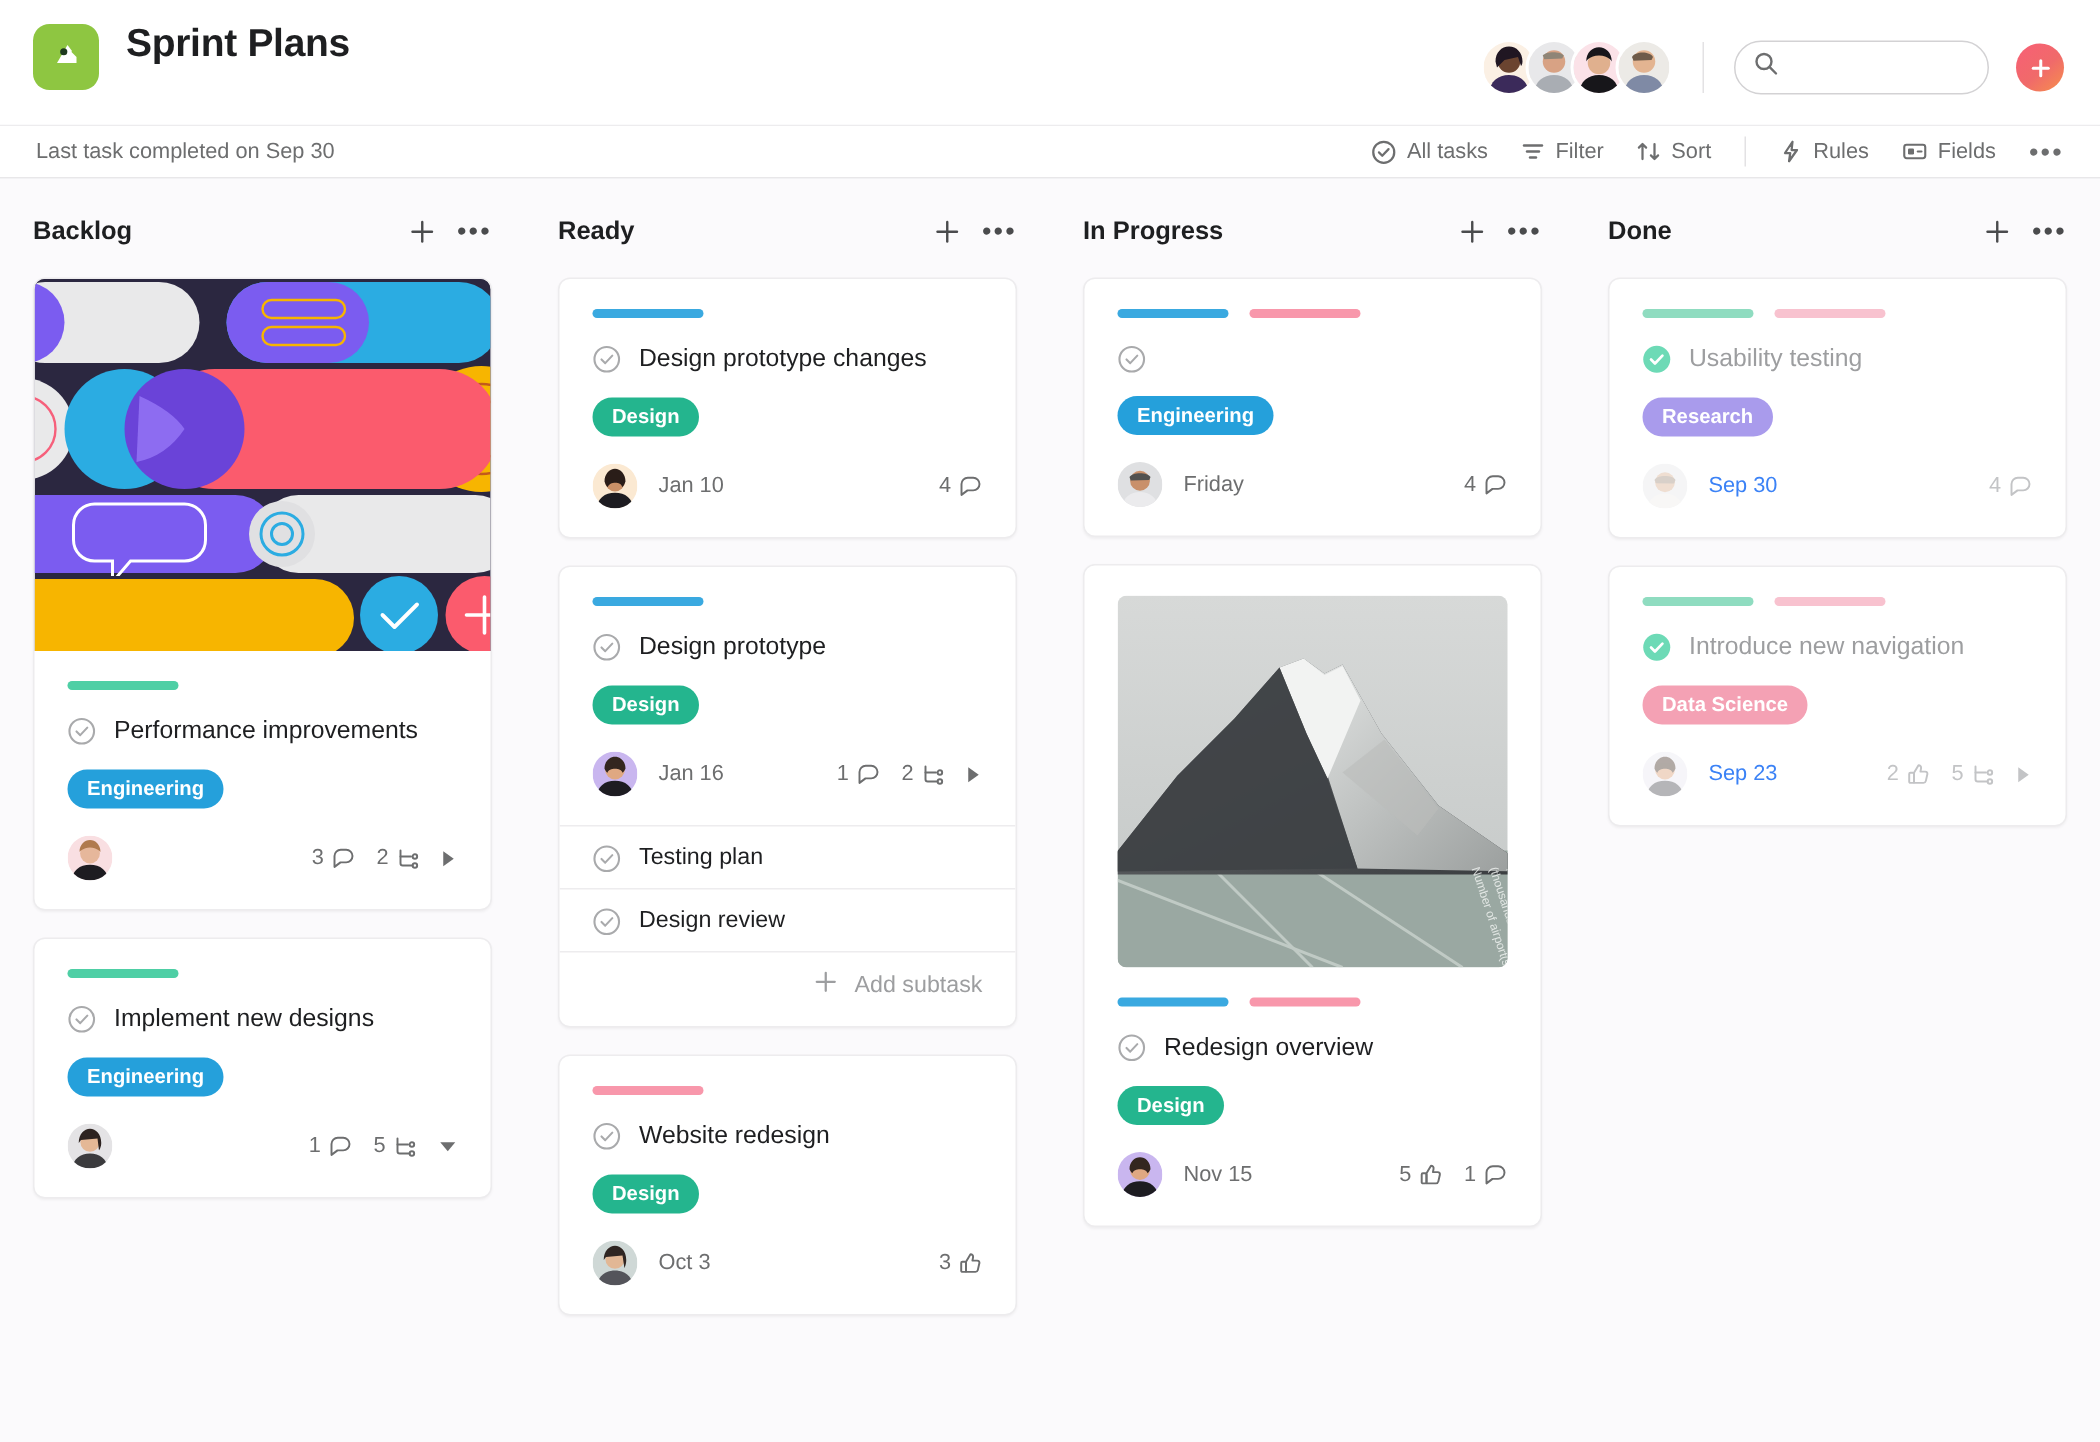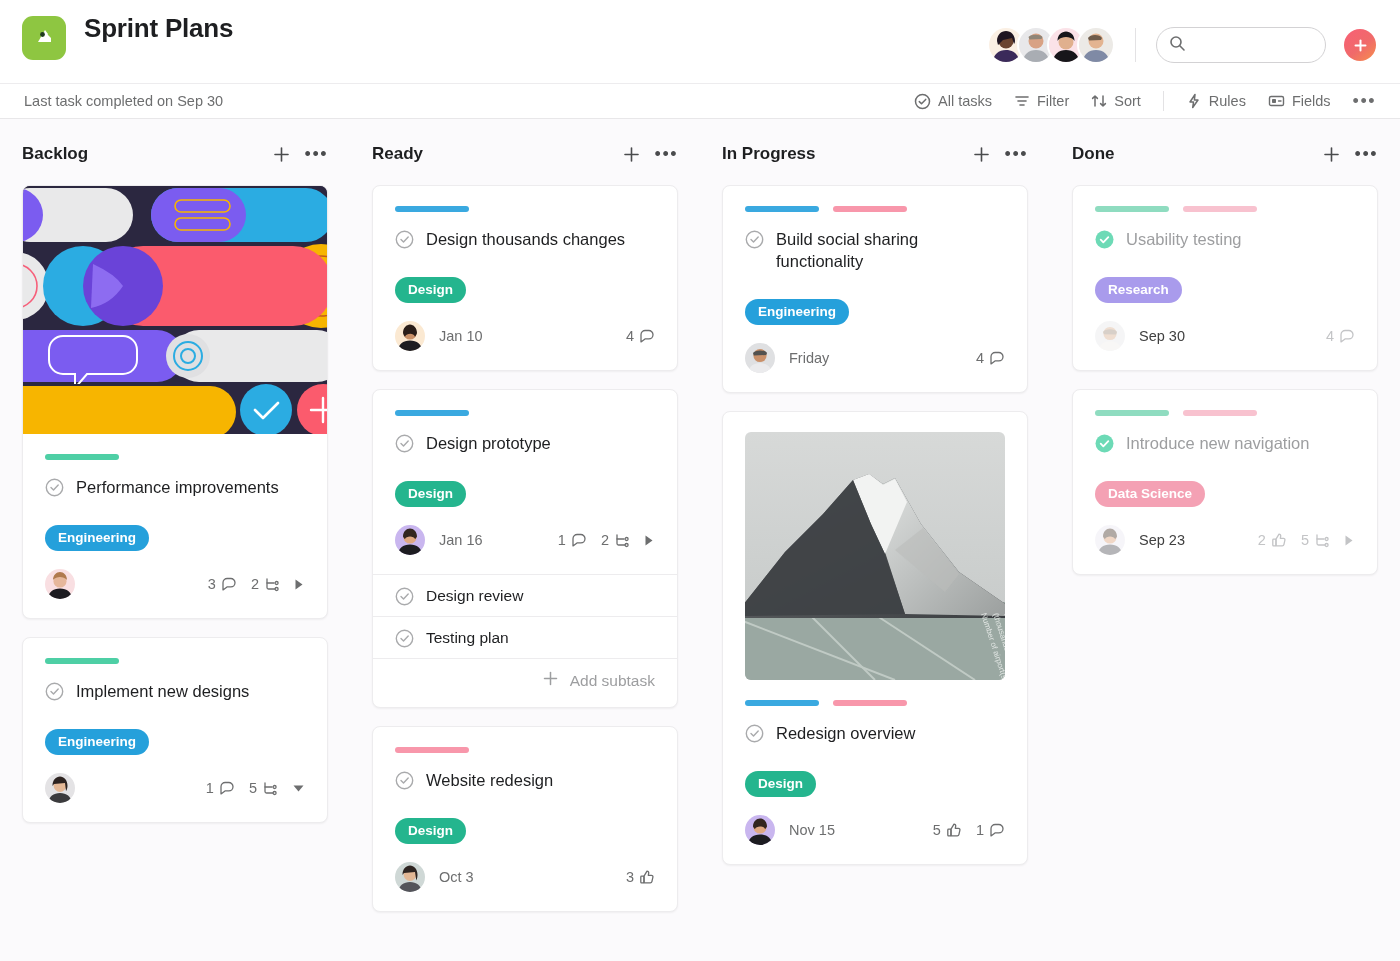--- a/index.html
+++ b/index.html
@@ -119,30 +119,30 @@
   }
   .bars { display:flex; gap:14px; margin-bottom:16px; }
   .bar { height:6px; width:74px; border-radius:3px; }
   .card-title-row { display:flex; align-items:flex-start; gap:12px; }
   .check {
     width:19px; height:19px; flex:0 0 auto; margin-top:2px;
   }
   .card-title { font-size:16.5px; line-height:22px; color:#1e1f21; }
   .card.done .card-title { color:#9d9ea0; }
   .tag {
-    display:inline-block; margin-top:27px; padding:5px 13px 6px 13px;
+    display:inline-block; margin-top:15px; padding:5px 13px 6px 13px;
     border-radius:13px; font-size:13.5px; font-weight:700; color:#fff;
     line-height:15px;
   }
   .card-foot {
     display:flex; align-items:center; margin-top:17px; min-height:32px;
   }
   .foot-av { width:30px; height:30px; border-radius:50%; overflow:hidden; position:relative; flex:0 0 auto; }
   .due { font-size:14.5px; color:#6d6e6f; margin-left:14px; }
-  .card.done .due { color:#404040; }
+  .card.done .due { color:#3b82f6; }
   .metrics { margin-left:auto; display:flex; align-items:center; gap:14px; color:#6d6e6f; }
   .card.done .metrics { color:#c3c4c6; }
   .metric { display:flex; align-items:center; gap:5px; font-size:14.5px; }
   .metric svg { display:block; }
   .caret { display:flex; align-items:center; }
 
   .subtasks { border-top:1px solid #edecee; }
   .subtask {
     display:flex; align-items:center; gap:12px;
     padding:10px 22px; border-bottom:1px solid #edecee;
@@ -473,21 +473,21 @@
           <div class="bars">
             <div class="bar" style="background:#3aa9e0"></div>
           </div>
           <div class="card-title-row">
             <span class="check">
               <svg width="19" height="19" viewBox="0 0 19 19" fill="none" stroke="#a9aaac" stroke-width="1.4">
                   <circle cx="9.5" cy="9.5" r="8.2"></circle>
                   <path d="M6 9.6l2.5 2.5 4.7-5" stroke-linecap="round" stroke-linejoin="round"></path>
                 </svg>
             </span>
-            <span class="card-title">Design thousands changes</span>
+            <span class="card-title">Design prototype changes</span>
           </div>
           <span class="tag" style="background:#24b58e">Design</span>
           <div class="card-foot">
             <div class="foot-av">
               <svg width="30" height="30" viewBox="0 0 30 30">
                   <rect width="30" height="30" fill="#fbe9d2"></rect>
                   <circle cx="15" cy="12" r="6.6" fill="#c98f66"></circle>
                   <path d="M3 30c0-6.6 5.2-10.5 12-10.5s12 3.9 12 10.5z" fill="#1d1c21"></path>
                   <path d="M8 12c0-5 3.4-8.5 7-8.5s7 3.5 7 8.5c0 0-1.2 3.6-2.2 3.6-1-4-8.6-3.4-9.6 0C9.2 15.6 8 12 8 12z" fill="#2a1d18"></path>
                 </svg>
@@ -561,30 +561,30 @@
           </div>
         </div>
         <div class="subtasks">
           <div class="subtask">
             <span class="check">
               <svg width="19" height="19" viewBox="0 0 19 19" fill="none" stroke="#a9aaac" stroke-width="1.4">
                   <circle cx="9.5" cy="9.5" r="8.2"></circle>
                   <path d="M6 9.6l2.5 2.5 4.7-5" stroke-linecap="round" stroke-linejoin="round"></path>
                 </svg>
             </span>
-            <span>Design review</span>
+            <span>Testing plan</span>
           </div>
           <div class="subtask">
             <span class="check">
               <svg width="19" height="19" viewBox="0 0 19 19" fill="none" stroke="#a9aaac" stroke-width="1.4">
                   <circle cx="9.5" cy="9.5" r="8.2"></circle>
                   <path d="M6 9.6l2.5 2.5 4.7-5" stroke-linecap="round" stroke-linejoin="round"></path>
                 </svg>
             </span>
-            <span>Testing plan</span>
+            <span>Design review</span>
           </div>
           <div class="add-subtask">
             <span>
               <svg width="17" height="17" viewBox="0 0 17 17" stroke="#9d9ea0" stroke-width="1.5" stroke-linecap="round">
                   <line x1="8.5" y1="2.5" x2="8.5" y2="14.5"></line>
                   <line x1="2.5" y1="8.5" x2="14.5" y2="8.5"></line>
                 </svg>
             </span>
             <span>Add subtask</span>
           </div>
@@ -655,21 +655,20 @@
             <div class="bar" style="background:#3aa9e0"></div>
             <div class="bar" style="background:#f897ab"></div>
           </div>
           <div class="card-title-row">
             <span class="check">
               <svg width="19" height="19" viewBox="0 0 19 19" fill="none" stroke="#a9aaac" stroke-width="1.4">
                   <circle cx="9.5" cy="9.5" r="8.2"></circle>
                   <path d="M6 9.6l2.5 2.5 4.7-5" stroke-linecap="round" stroke-linejoin="round"></path>
                 </svg>
             </span>
-            <span class="card-title">Build social sharing functionality</span>
           </div>
           <span class="tag" style="background:#25a0db">Engineering</span>
           <div class="card-foot">
             <div class="foot-av">
               <svg width="30" height="30" viewBox="0 0 30 30">
                   <rect width="30" height="30" fill="#dfe0e2"></rect>
                   <circle cx="15" cy="12.5" r="6.6" fill="#c9906a"></circle>
                   <path d="M3.5 30c0-6.4 5.2-10 11.5-10s11.5 3.6 11.5 10z" fill="#ebebed"></path>
                   <path d="M8 10c1.8-3.4 12.2-3.4 14 0l-.8 2-12.4.4z" fill="#52514f"></path>
                 </svg>

